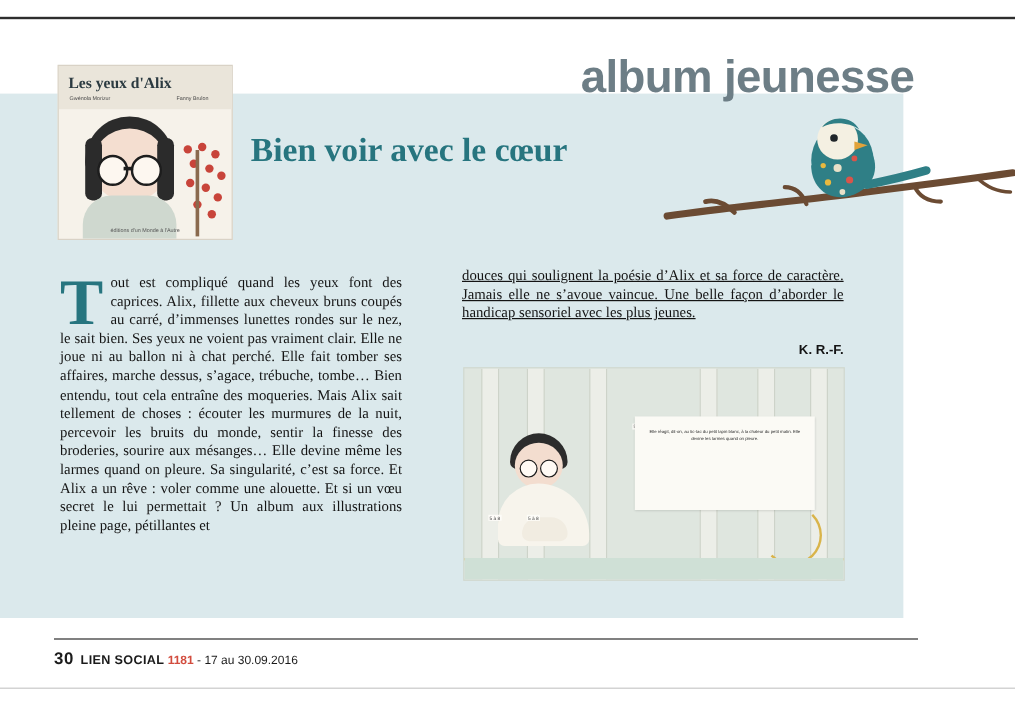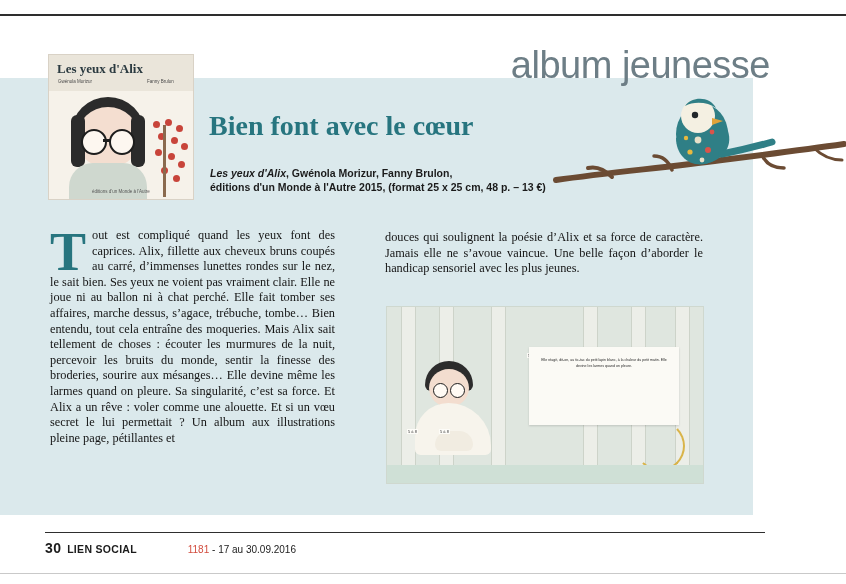--- a/index.html
+++ b/index.html
@@ -37,24 +37,24 @@
     position: absolute;
     left: 0;
     top: 14px;
     width: 846px;
     height: 2px;
     background: #2e2e2e;
   }
   
   #section-title {
     position: absolute;
-    right: 76px;
+    right: 84px;
     top: 44px;
     font-size: 38px;
-    font-weight: normal;
+    font-weight: bold;
     color: #6d7e86;
     letter-spacing: -0.5px;
     white-space: nowrap;
   }
   
   #cover {
     position: absolute;
     left: 48px;
     top: 54px;
     width: 144px;
@@ -218,22 +218,23 @@
     color: #141414;
     text-align: justify;
   }
   #col-left {
     left: 50px;
     top: 228px;
     width: 285px;
   }
   #col-right {
     left: 385px;
-    top: 230px;
+    top: 222px;
     width: 318px;
+    text-decoration: underline;
   }
   #dropcap {
     float: left;
     font-family: "Liberation Serif", serif;
     font-size: 54px;
     line-height: 44px;
     font-weight: bold;
     color: #27757f;
     padding: 2px 6px 0 0;
   }
@@ -387,22 +388,21 @@
     font-weight: bold;
     letter-spacing: .5px;
   }
   #footer .mag {
     font-size: 10.5px;
     font-weight: bold;
     letter-spacing: .3px;
   }
   #footer .iss {
     color: #d24c3e;
-    font-weight: normal;
-    margin-left: 48px;
+    font-weight: bold;
   }
   #bottom-rule {
     position: absolute;
     left: 0;
     top: 573px;
     width: 846px;
     height: 1px;
     background: #c9c9c9;
   }
 </style>
@@ -440,26 +440,22 @@
     <div class="cov-face"></div>
     <div class="cov-hair2"></div>
     <div class="cov-hair3"></div>
     <div class="cov-glass l"></div>
     <div class="cov-glass r"></div>
     <div class="cov-bridge"></div>
     <div class="cov-body"></div>
     <div class="cov-pub">éditions d'un Monde à l'Autre</div>
   </div>
 
-  <div id="article-title">Bien font avec le cœur</div>
-
-  <div id="credits">
-    <span class="it">Les yeux d'Alix</span><b>, Gwénola Morizur, Fanny Brulon,</b><br>
-    <b>éditions d'un Monde à l'Autre 2015, (format 25 x 25 cm, 48 p. – 13 €)</b>
-  </div>
+  <div id="article-title">Bien voir avec le cœur</div>
+
 
   <div id="bird-wrap">
     <svg width="294" height="116" viewBox="0 0 294 116">
       <path d="M4 82 C 60 74, 110 70, 170 62 C 210 57, 250 52, 292 46" stroke="#6b4b33" stroke-width="6" fill="none" stroke-linecap="round"></path>
       <path d="M60 79 C 52 71, 44 68, 36 70" stroke="#6b4b33" stroke-width="4" fill="none" stroke-linecap="round"></path>
       <path d="M120 72 C 116 62, 110 58, 102 58" stroke="#6b4b33" stroke-width="3.5" fill="none" stroke-linecap="round"></path>
       <path d="M210 57 C 214 66, 222 70, 232 70" stroke="#6b4b33" stroke-width="3.5" fill="none" stroke-linecap="round"></path>
       <path d="M262 50 C 270 58, 280 62, 290 62" stroke="#6b4b33" stroke-width="3" fill="none" stroke-linecap="round"></path>
       <ellipse cx="150" cy="36" rx="26" ry="30" fill="#2f7f86"></ellipse>
       <path d="M124 40 C 124 60, 142 74, 164 62 C 182 52, 180 32, 168 20 Z" fill="#2f7f86"></path>
@@ -478,20 +474,21 @@
   </div>
 
   <div id="col-left" class="col">
     <span id="dropcap">T</span><span>out est compliqué quand les yeux font des caprices. Alix, fillette aux cheveux bruns coupés au carré, d’immenses lunettes rondes sur le nez, le sait bien. Ses yeux ne voient pas vraiment clair. Elle ne joue ni au ballon ni à chat perché. Elle fait tomber ses affaires, marche dessus, s’agace, trébuche, tombe… Bien entendu, tout cela entraîne des moqueries. Mais Alix sait tellement de choses : écouter les murmures de la nuit, percevoir les bruits du monde, sentir la finesse des broderies, sourire aux mésanges… Elle devine même les larmes quand on pleure. Sa singularité, c’est sa force. Et Alix a un rêve : voler comme une alouette. Et si un vœu secret le lui permettait ? Un album aux illustrations pleine page, pétillantes et</span>
   </div>
 
   <div id="col-right" class="col">
     <span>douces qui soulignent la poésie d’Alix et sa force de caractère. Jamais elle ne s’avoue vaincue. Une belle façon d’aborder le handicap sensoriel avec les plus jeunes.</span>
   </div>
 
+  <div id="signature">K. R.-F.</div>
 
   <div id="inner-illu">
     <div class="trunk" style="left:14px;"></div>
     <div class="trunk" style="left:52px;"></div>
     <div class="trunk" style="left:104px;"></div>
     <div class="trunk" style="left:196px;"></div>
     <div class="trunk" style="left:244px;"></div>
     <div class="trunk" style="left:288px;"></div>
 
     <div class="illu-tag" style="left:140px; top:46px;">5 à 8</div>

